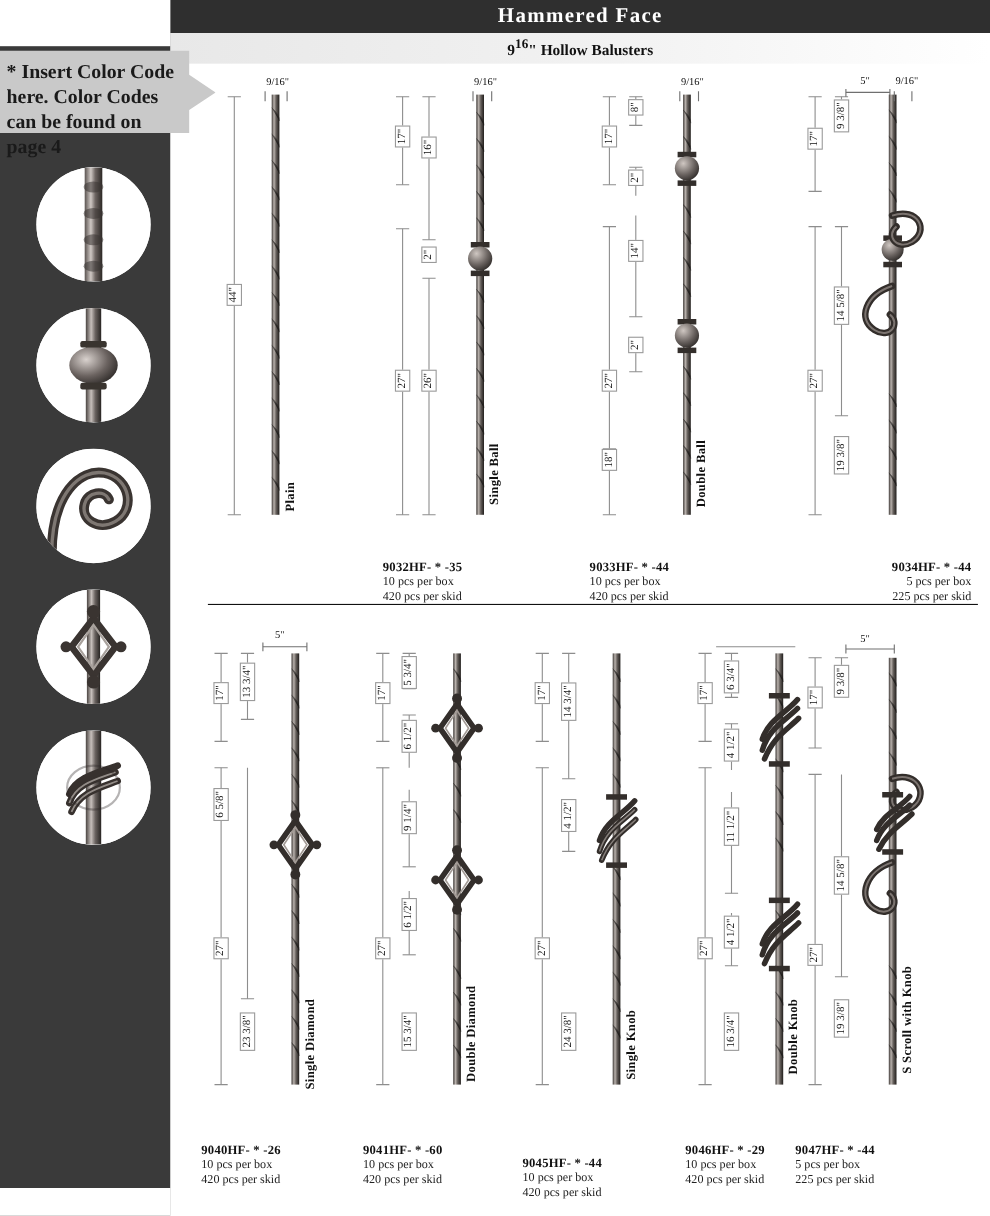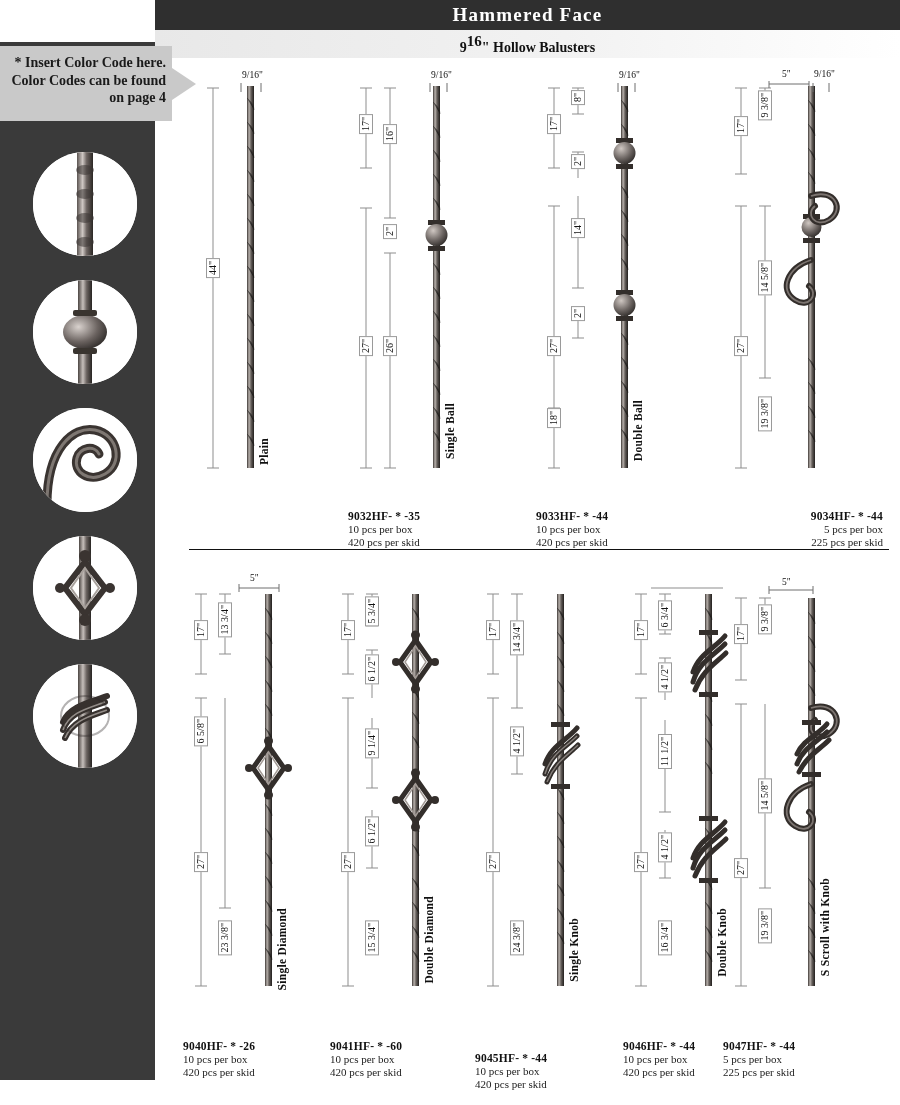--- a/index.html
+++ b/index.html
@@ -22,21 +22,21 @@
     font-family:"Liberation Serif", serif;
   }
   .subheader-bar{
     position:absolute; left:155px; top:30px; width:745px; height:28px;
     background:linear-gradient(to right,#e8e8e8 0%, #f2f2f2 55%, #ffffff 100%);
     display:flex; align-items:center; justify-content:center;
   }
   .subheader-bar .subtitle{
     font-size:14px; font-weight:bold; color:#111;
   }
-  .subheader-bar .subtitle sup{font-size:15px;}
+  .subheader-bar .subtitle sup{font-size:12px;}
 
   
   .left-col{
     position:absolute; left:0; top:0; width:155px; height:1105px;
     background:#3a3a3a;
   }
   .left-col-top-white{
     position:absolute; left:0; top:0; width:155px; height:42px;
     background:#ffffff;
   }
@@ -48,21 +48,21 @@
   
   .note-callout{
     position:absolute; left:0px; top:46px; width:196px; height:75px;
     z-index:5;
   }
   .note-callout .bg{
     position:absolute; left:0; top:0; width:196px; height:75px;
   }
   .note-text{
     position:absolute; left:6px; top:8px; width:160px;
-    text-align:right; font-size:14px; font-weight:bold; color:#1a1a1a;
+    text-align:left; font-size:18px; font-weight:bold; color:#1a1a1a;
     line-height:1.25;
   }
 
   
   .thumb{
     position:absolute; left:33px; width:104px; height:104px;
     border-radius:52px; background:#ffffff; overflow:hidden;
   }
   .thumb svg{display:block;}
 
@@ -630,21 +630,21 @@
       <div class="vlabel boxed" style="left:45px; top:22px;">6 3/4"</div>
       <div class="vlabel boxed" style="left:21px; top:42px;">17"</div>
       <div class="vlabel boxed" style="left:45px; top:84px;">4 1/2"</div>
       <div class="vlabel boxed" style="left:45px; top:156px;">11 1/2"</div>
       <div class="vlabel boxed" style="left:45px; top:254px;">4 1/2"</div>
       <div class="vlabel boxed" style="left:21px; top:274px;">27"</div>
       <div class="vlabel boxed" style="left:45px; top:342px;">16 3/4"</div>
       <div class="vname" style="left:103px; top:330px;">Double Knob</div>
 
       <div class="caption" style="top:462px; left:10px;">
-        <div class="code">9046HF- * -44</div>
+        <div class="code">9046HF- * -29</div>
         <div class="line">10 pcs per box</div>
         <div class="line">420 pcs per skid</div>
       </div>
     </div>
 
     <div class="cell" style="left:568px;">
       <svg class="baluster-figure" width="186" height="450" viewBox="0 0 186 450">
         <line x1="18" y1="20" x2="18" y2="102" stroke="#8d8d8d" stroke-width="1"></line>
         <line x1="12" y1="20" x2="24" y2="20" stroke="#8d8d8d" stroke-width="1"></line>
         <line x1="12" y1="102" x2="24" y2="102" stroke="#8d8d8d" stroke-width="1"></line>

